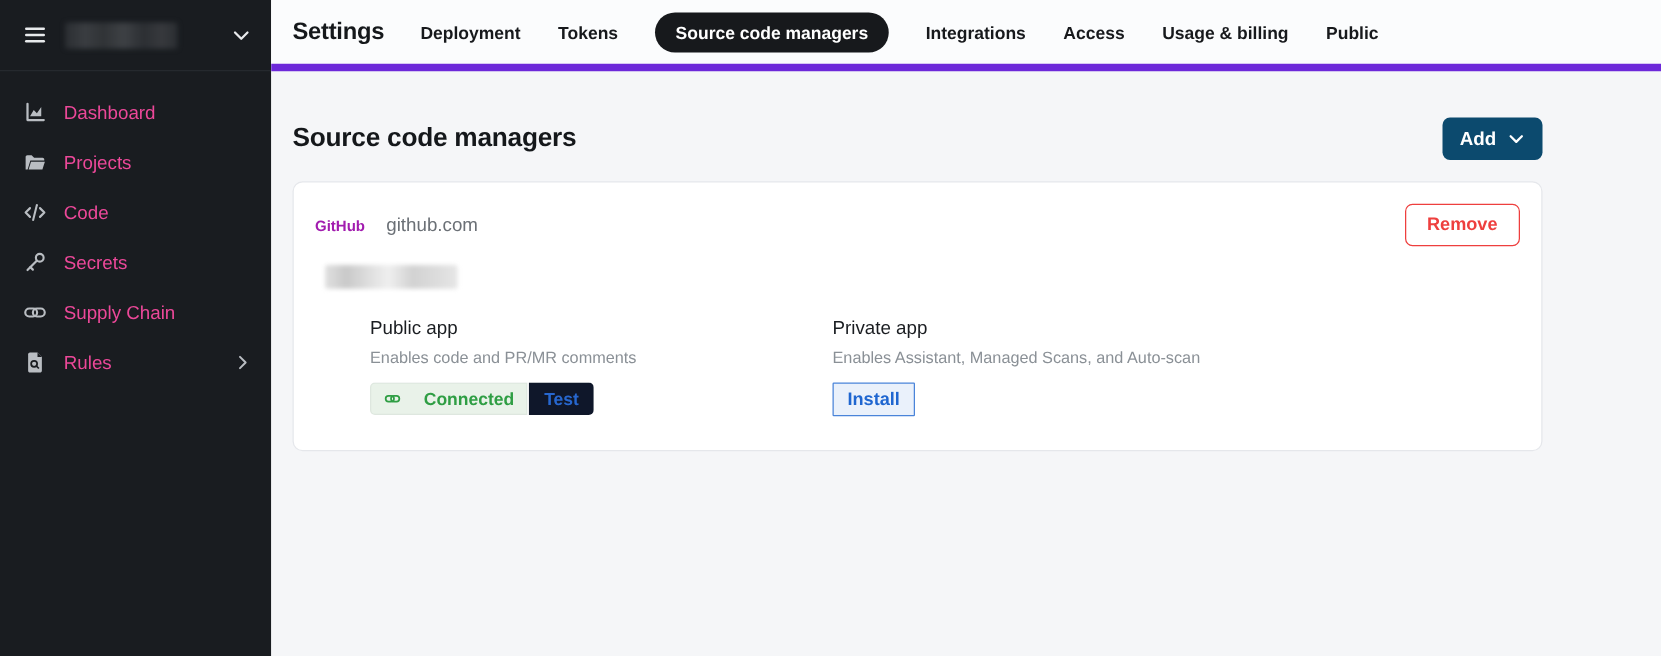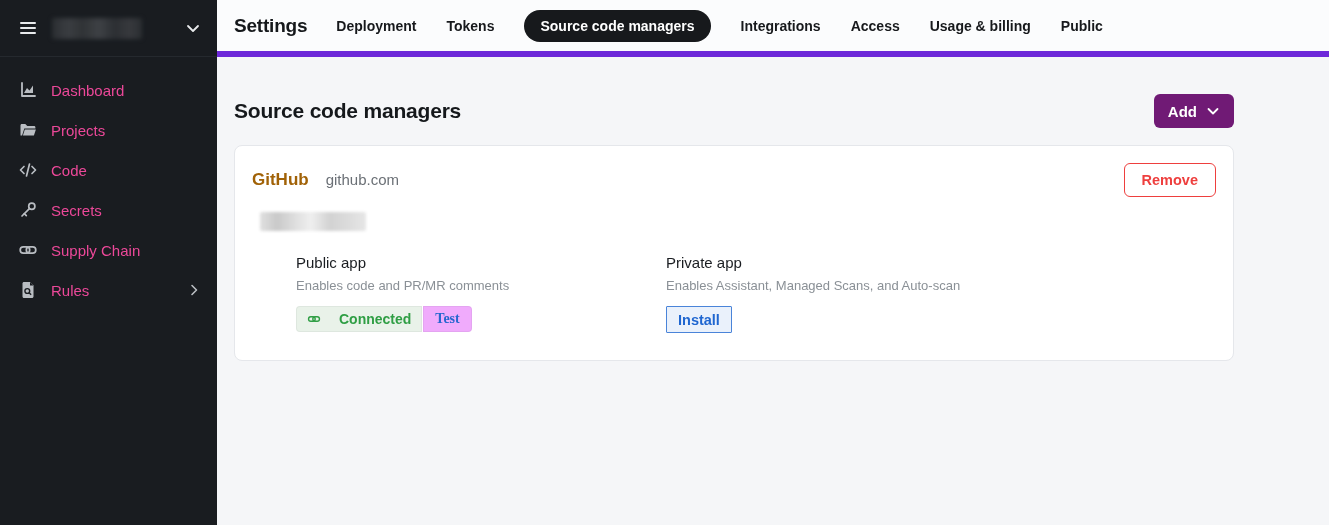--- a/index.html
+++ b/index.html
@@ -58,34 +58,34 @@
   }
 
   
   .main { padding: 37px 0 0 17px; }
   .page-head {
     width: 1000px; display: flex; align-items: center; justify-content: space-between;
   }
   .page-head h2 { font-size: 21px; font-weight: bold; letter-spacing: -0.2px; color: #15181b; }
   .btn-add {
     display: inline-flex; align-items: center; gap: 9px;
-    background: #701a75; color: #fff; border: none; cursor: pointer;
+    background: #0c4a6e; color: #fff; border: none; cursor: pointer;
     font-family: "Liberation Sans", sans-serif;
     font-size: 15px; font-weight: bold;
     padding: 0 14px; height: 34px; border-radius: 6px;
   }
 
   
   .card {
     width: 1000px; margin-top: 17px; background: #ffffff;
     border: 1px solid #e5e7eb; border-radius: 8px; padding: 17px 17px 27px 17px;
   }
   .card-head { display: flex; align-items: center; justify-content: space-between; }
   .provider-line { display: flex; align-items: baseline; gap: 17px; }
-  .provider-name { font-size: 17px; font-weight: bold; color: #a16207; }
+  .provider-name { font-size: 12px; font-weight: bold; color: #a21caf; }
   .provider-domain { font-size: 15px; color: #6b7076; }
   .btn-remove {
     background: #ffffff; color: #ee3f3e; border: 1px solid #ee3f3e;
     font-family: "Liberation Sans", sans-serif;
     font-size: 14.5px; font-weight: bold; cursor: pointer;
     padding: 0 17px; height: 34px; border-radius: 6px;
   }
   .redacted-bar {
     margin-top: 15px; margin-left: 8px; width: 106px; height: 19px;
     background: linear-gradient(90deg,#e0e0e0 0%,#c9c9c9 16%,#dedede 33%,#efefef 48%,#d2d2d2 66%,#dcdcdc 84%,#e6e6e6 100%);
@@ -101,23 +101,23 @@
   .seg {
     display: inline-flex; align-items: center; gap: 18px;
     height: 26px; font-size: 14px; font-weight: bold;
     border: 1px solid rgba(27,31,35,0.05);
   }
   .seg-connected {
     background: #e9f2e9; color: #2f9e44; padding: 0 10px;
     border-radius: 4px 0 0 4px;
   }
   .seg-test {
-    background: #f0abfc; color: #2767cf; padding: 0 11px;
+    background: #0f172a; color: #2767cf; padding: 0 11px;
     border-radius: 0 4px 4px 0; cursor: pointer; border: 1px solid rgba(27,31,35,0.05);
-    font-family: Liberation Serif, serif;
+    font-family: Liberation Sans, sans-serif;
   }
   .btn-install {
     background: #eaf1fb; color: #1f66d0; border: 1.5px solid #4a84d9;
     font-family: "Liberation Sans", sans-serif;
     font-size: 14.5px; font-weight: bold; cursor: pointer;
     height: 27px; padding: 0 11px; border-radius: 1px;
   }
   svg { display: block; }
 </style>
 </head>

